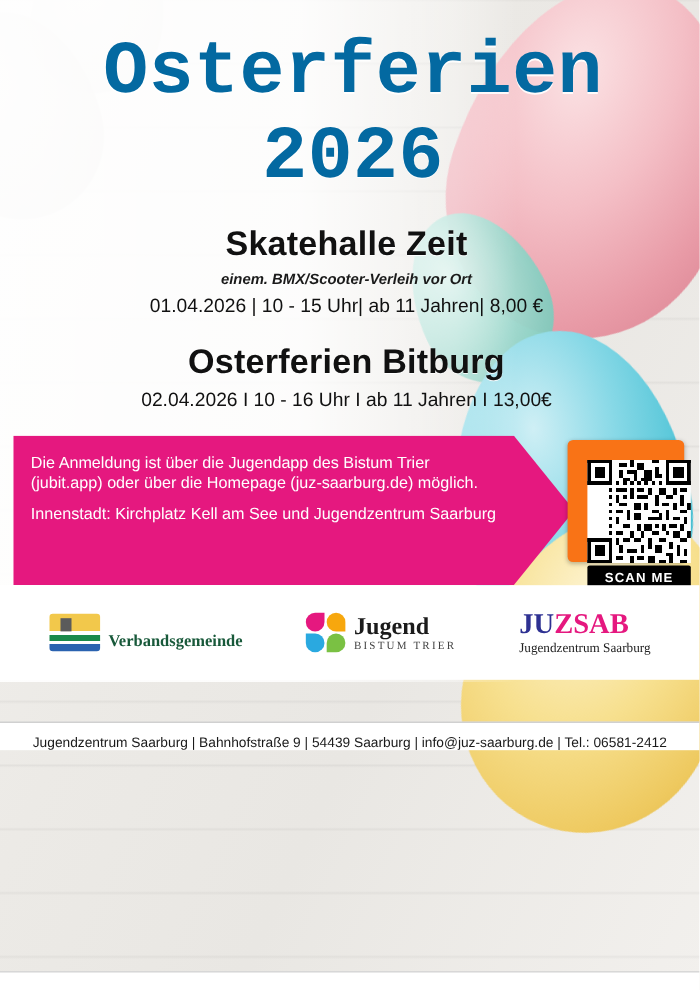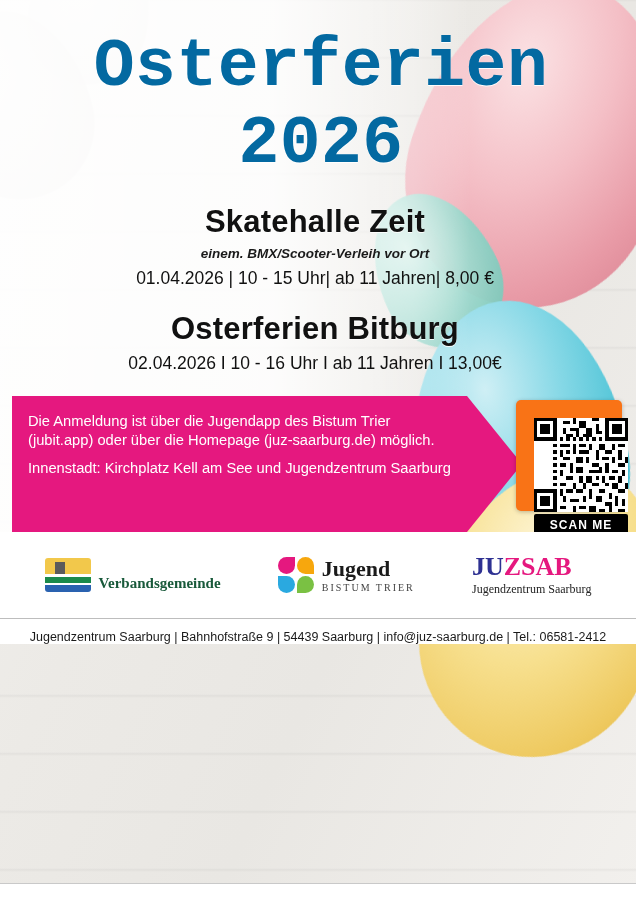--- a/index.html
+++ b/index.html
@@ -259,20 +259,21 @@
   
   .footer {
     position: relative;
     z-index: 3;
     border-top: 1px solid #bdbdbd;
     text-align: center;
     font-size: 12.5px;
     color: #1a1a1a;
     padding: 11px 0 0 0;
     background: #fff;
+    margin-top: 38px;
   }
   .footer-bottom {
     position: absolute;
     left: 0; right: 0; bottom: 0;
     height: 16px;
     background: #fff;
     border-top: 1px solid #c9c9c9;
   }
 </style>
 </head>

